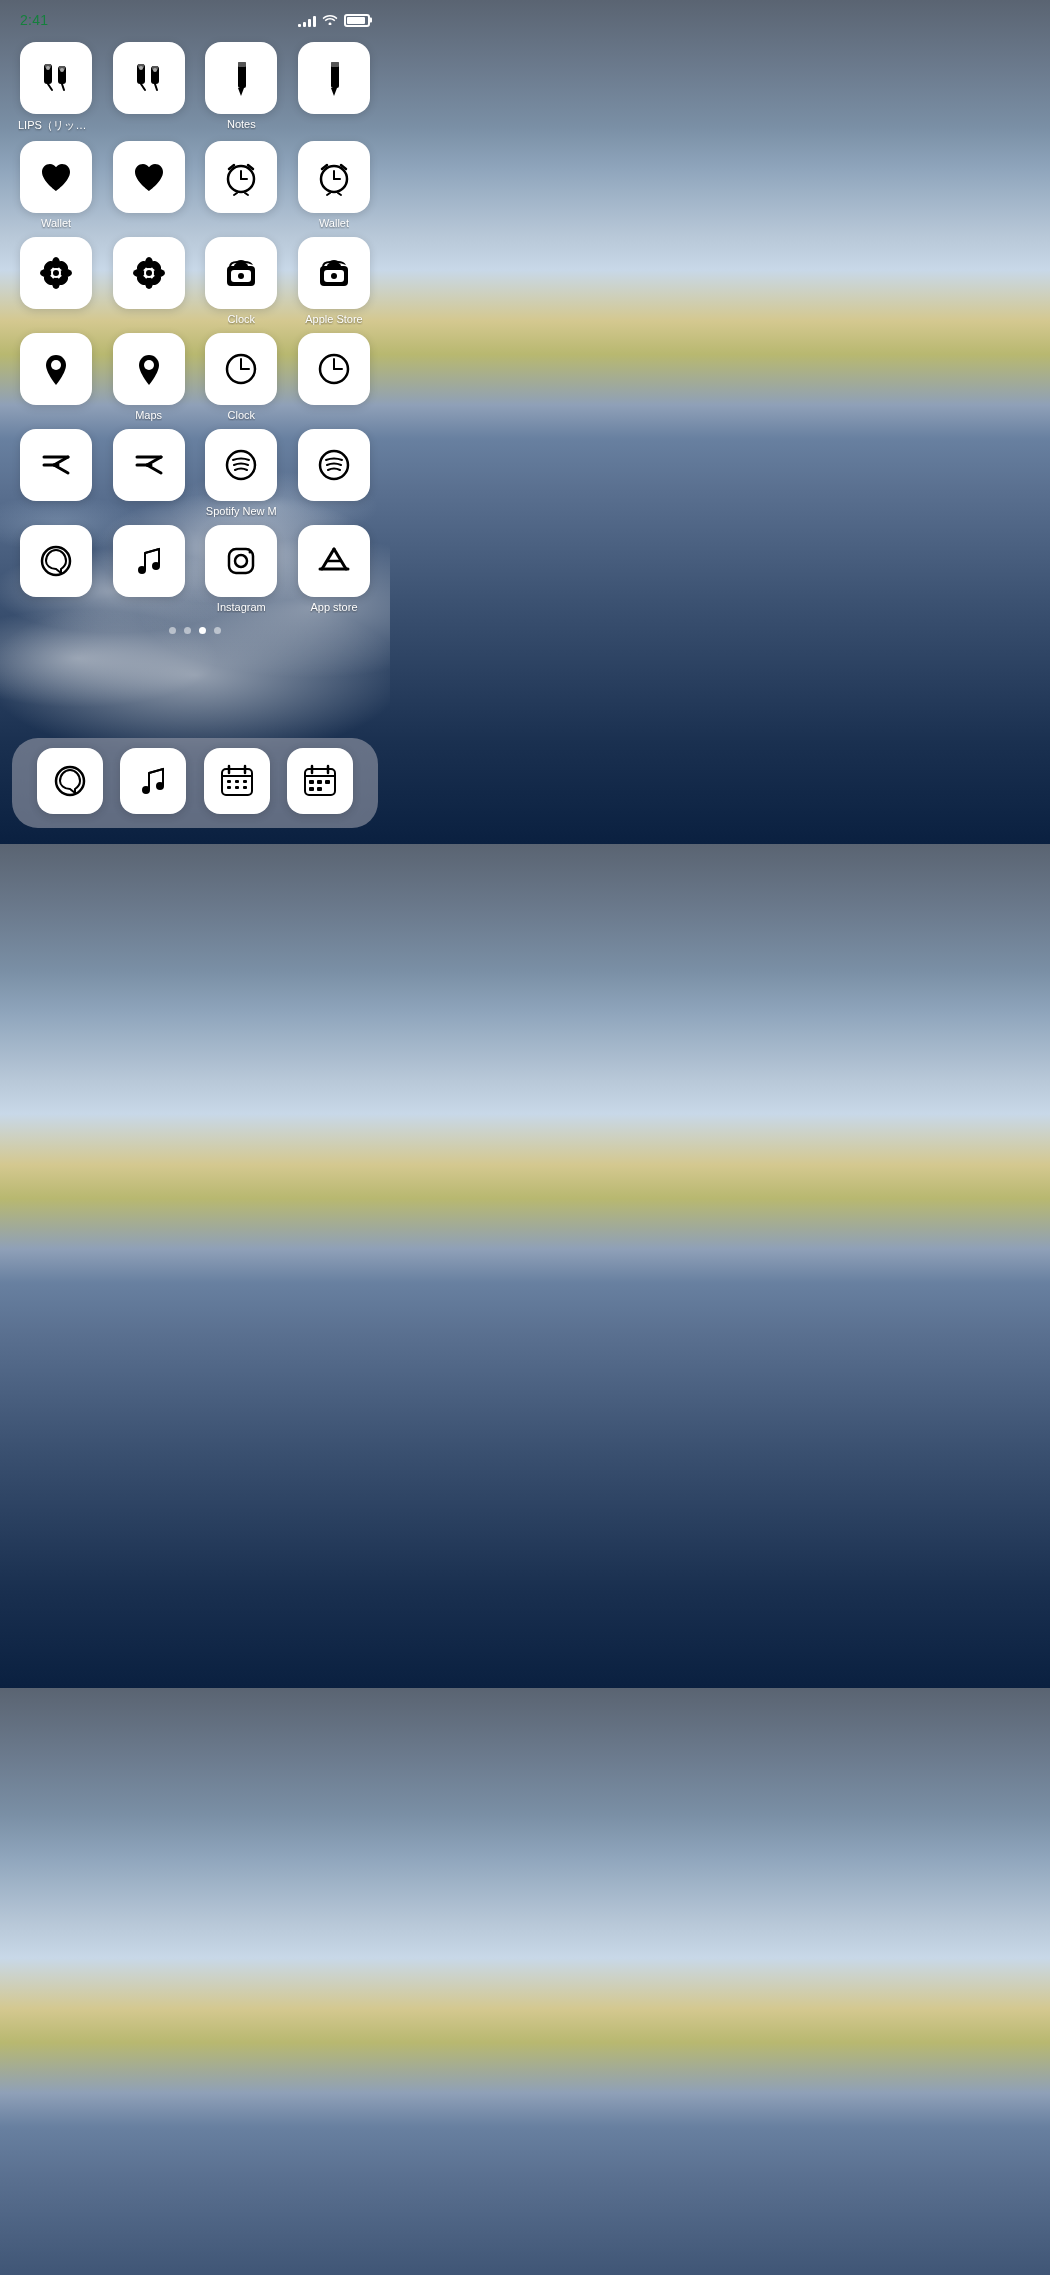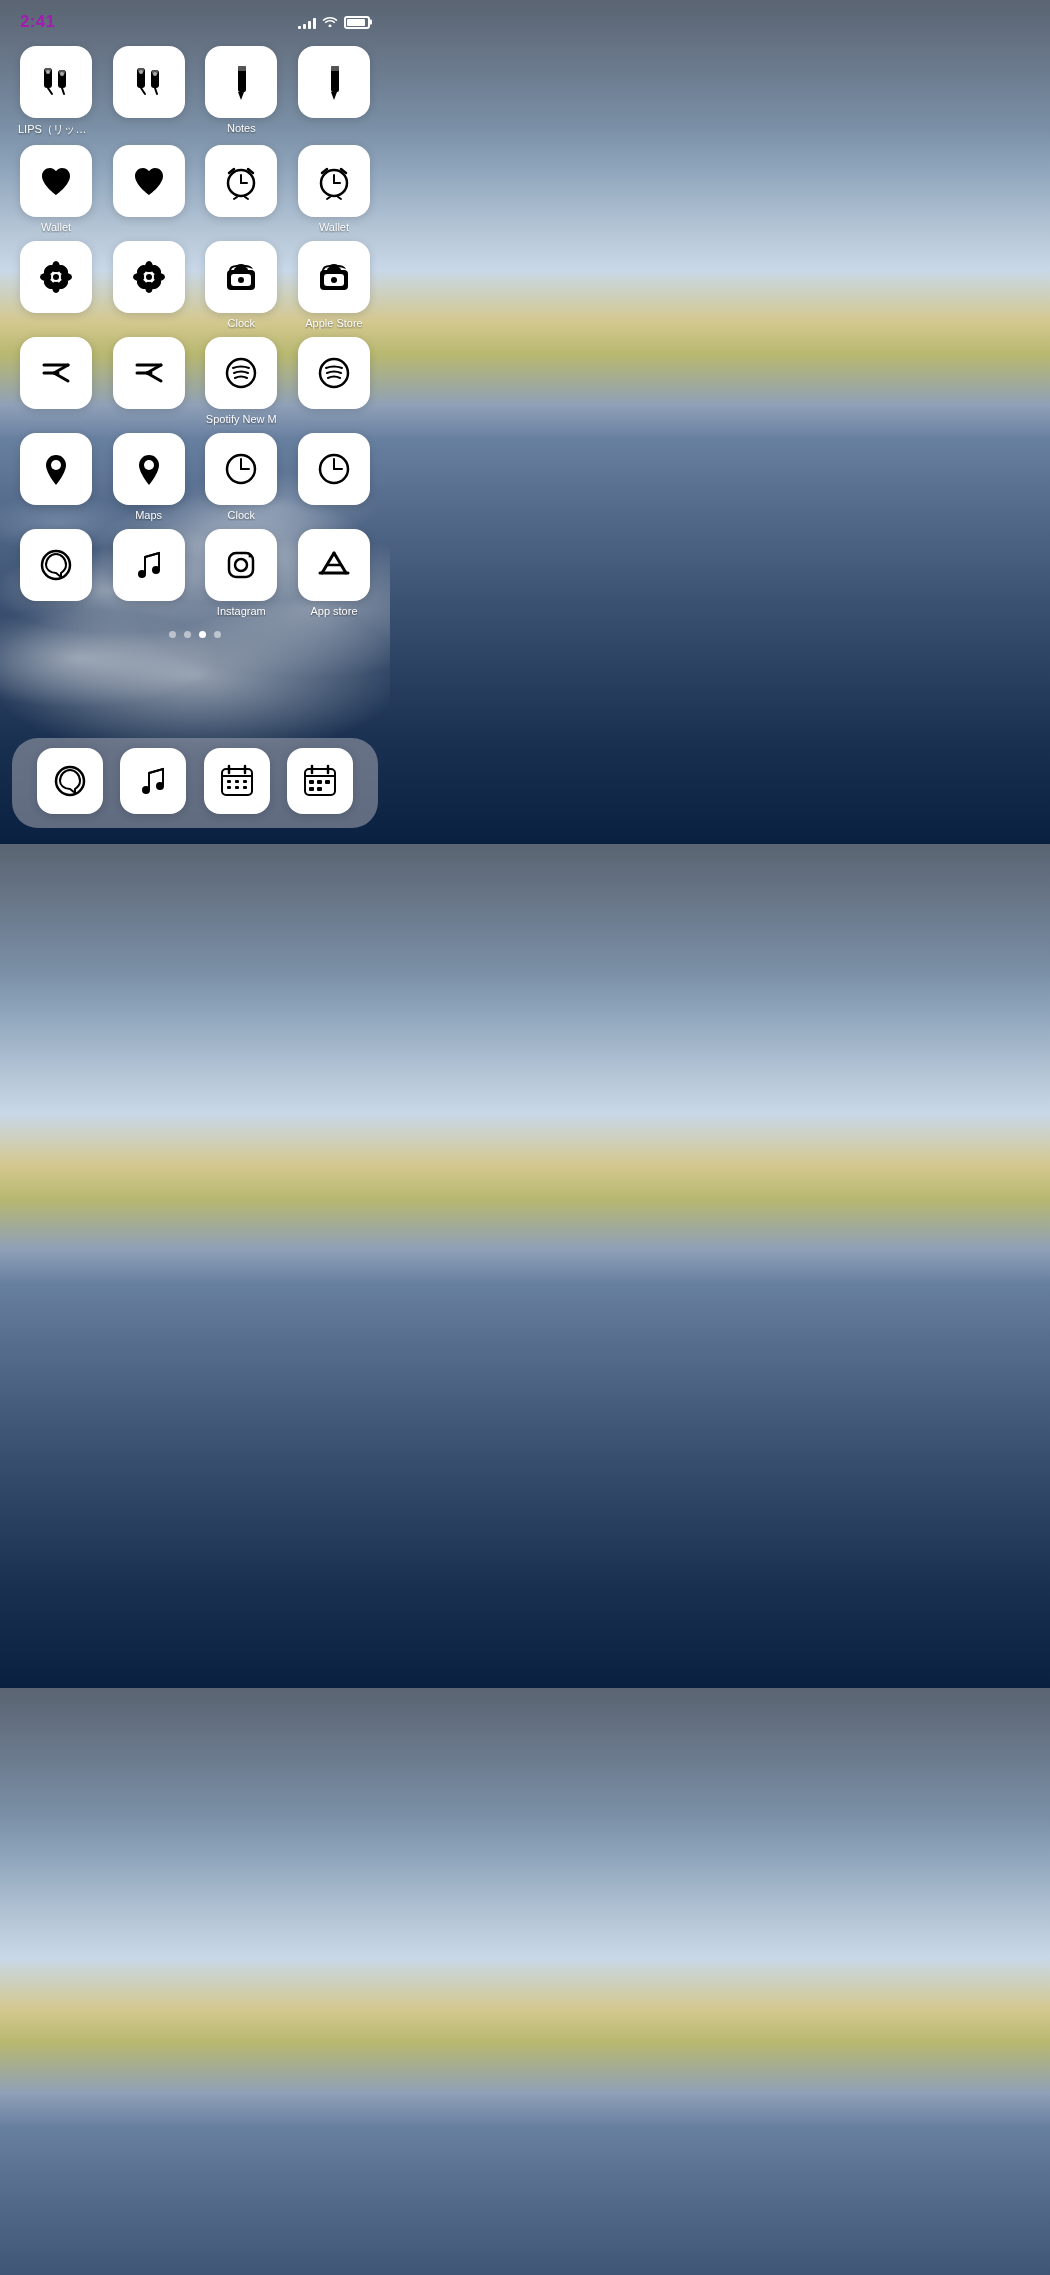--- a/index.html
+++ b/index.html
@@ -52,23 +52,23 @@
     .status-bar {
       display: flex;
       justify-content: space-between;
       align-items: center;
       padding: 12px 20px 6px;
       position: relative;
       z-index: 10;
     }
 
     .status-time {
-      font-size: 17px;
-      font-weight: 700;
-      color: #a21caf;
+      font-size: 14px;
+      font-weight: 400;
+      color: #15803d;
       letter-spacing: 0.3px;
     }
 
     .status-icons {
       display: flex;
       align-items: center;
       gap: 6px;
     }
 
     .signal-bars {
@@ -405,20 +405,60 @@
       <circle cx="20" cy="23" r="3" fill="black"></circle>
     </svg>
           </div>
           <span class="app-label">Apple Store</span>
         </div>
       </div>
       <div class="app-row">
         <div class="app-item">
           <div class="app-icon">
             <svg viewBox="0 0 40 40" fill="none" xmlns="http://www.w3.org/2000/svg">
+      <path d="M20 6 C14 6 10 11 10 16 C10 24 20 36 20 36 C20 36 30 24 30 16 C30 11 26 6 20 6Z" fill="black"></path>
+      <circle cx="20" cy="16" r="5" fill="white"></circle>
+    </svg>
+          </div>
+          <span class="app-label"></span>
+        </div>
+        <div class="app-item">
+          <div class="app-icon">
+            <svg viewBox="0 0 40 40" fill="none" xmlns="http://www.w3.org/2000/svg">
+      <path d="M20 6 C14 6 10 11 10 16 C10 24 20 36 20 36 C20 36 30 24 30 16 C30 11 26 6 20 6Z" fill="black"></path>
+      <circle cx="20" cy="16" r="5" fill="white"></circle>
+    </svg>
+          </div>
+          <span class="app-label">Maps</span>
+        </div>
+        <div class="app-item">
+          <div class="app-icon">
+            <svg viewBox="0 0 40 40" fill="none" xmlns="http://www.w3.org/2000/svg">
+      <circle cx="20" cy="20" r="14" stroke="black" stroke-width="2.5"></circle>
+      <line x1="20" y1="20" x2="20" y2="10" stroke="black" stroke-width="2" stroke-linecap="round"></line>
+      <line x1="20" y1="20" x2="28" y2="20" stroke="black" stroke-width="2" stroke-linecap="round"></line>
+    </svg>
+          </div>
+          <span class="app-label">Clock</span>
+        </div>
+        <div class="app-item">
+          <div class="app-icon">
+            <svg viewBox="0 0 40 40" fill="none" xmlns="http://www.w3.org/2000/svg">
+      <circle cx="20" cy="20" r="14" stroke="black" stroke-width="2.5"></circle>
+      <line x1="20" y1="20" x2="20" y2="10" stroke="black" stroke-width="2" stroke-linecap="round"></line>
+      <line x1="20" y1="20" x2="28" y2="20" stroke="black" stroke-width="2" stroke-linecap="round"></line>
+    </svg>
+          </div>
+          <span class="app-label"></span>
+        </div>
+      </div>
+      <div class="app-row">
+        <div class="app-item">
+          <div class="app-icon">
+            <svg viewBox="0 0 40 40" fill="none" xmlns="http://www.w3.org/2000/svg">
       <line x1="8" y1="12" x2="32" y2="12" stroke="black" stroke-width="3" stroke-linecap="round"></line>
       <line x1="8" y1="20" x2="22" y2="20" stroke="black" stroke-width="3" stroke-linecap="round"></line>
       <line x1="18" y1="20" x2="32" y2="28" stroke="black" stroke-width="3" stroke-linecap="round"></line>
       <line x1="18" y1="20" x2="32" y2="12" stroke="black" stroke-width="3" stroke-linecap="round"></line>
     </svg>
           </div>
           <span class="app-label"></span>
         </div>
         <div class="app-item">
           <div class="app-icon">
@@ -442,60 +482,20 @@
           </div>
           <span class="app-label">Spotify New M</span>
         </div>
         <div class="app-item">
           <div class="app-icon">
             <svg viewBox="0 0 40 40" fill="none" xmlns="http://www.w3.org/2000/svg">
       <circle cx="20" cy="20" r="14" stroke="black" stroke-width="2.5" fill="none"></circle>
       <path d="M12 15 Q20 12 28 15" stroke="black" stroke-width="2" stroke-linecap="round" fill="none"></path>
       <path d="M13 20 Q20 17 27 20" stroke="black" stroke-width="2" stroke-linecap="round" fill="none"></path>
       <path d="M14 25 Q20 22 26 25" stroke="black" stroke-width="2" stroke-linecap="round" fill="none"></path>
-    </svg>
-          </div>
-          <span class="app-label"></span>
-        </div>
-      </div>
-      <div class="app-row">
-        <div class="app-item">
-          <div class="app-icon">
-            <svg viewBox="0 0 40 40" fill="none" xmlns="http://www.w3.org/2000/svg">
-      <path d="M20 6 C14 6 10 11 10 16 C10 24 20 36 20 36 C20 36 30 24 30 16 C30 11 26 6 20 6Z" fill="black"></path>
-      <circle cx="20" cy="16" r="5" fill="white"></circle>
-    </svg>
-          </div>
-          <span class="app-label"></span>
-        </div>
-        <div class="app-item">
-          <div class="app-icon">
-            <svg viewBox="0 0 40 40" fill="none" xmlns="http://www.w3.org/2000/svg">
-      <path d="M20 6 C14 6 10 11 10 16 C10 24 20 36 20 36 C20 36 30 24 30 16 C30 11 26 6 20 6Z" fill="black"></path>
-      <circle cx="20" cy="16" r="5" fill="white"></circle>
-    </svg>
-          </div>
-          <span class="app-label">Maps</span>
-        </div>
-        <div class="app-item">
-          <div class="app-icon">
-            <svg viewBox="0 0 40 40" fill="none" xmlns="http://www.w3.org/2000/svg">
-      <circle cx="20" cy="20" r="14" stroke="black" stroke-width="2.5"></circle>
-      <line x1="20" y1="20" x2="20" y2="10" stroke="black" stroke-width="2" stroke-linecap="round"></line>
-      <line x1="20" y1="20" x2="28" y2="20" stroke="black" stroke-width="2" stroke-linecap="round"></line>
-    </svg>
-          </div>
-          <span class="app-label">Clock</span>
-        </div>
-        <div class="app-item">
-          <div class="app-icon">
-            <svg viewBox="0 0 40 40" fill="none" xmlns="http://www.w3.org/2000/svg">
-      <circle cx="20" cy="20" r="14" stroke="black" stroke-width="2.5"></circle>
-      <line x1="20" y1="20" x2="20" y2="10" stroke="black" stroke-width="2" stroke-linecap="round"></line>
-      <line x1="20" y1="20" x2="28" y2="20" stroke="black" stroke-width="2" stroke-linecap="round"></line>
     </svg>
           </div>
           <span class="app-label"></span>
         </div>
       </div>
       <div class="app-row">
         <div class="app-item">
           <div class="app-icon">
             <svg viewBox="0 0 40 40" fill="none" xmlns="http://www.w3.org/2000/svg">
       <circle cx="20" cy="20" r="14" stroke="black" stroke-width="2.5" fill="none"></circle>

